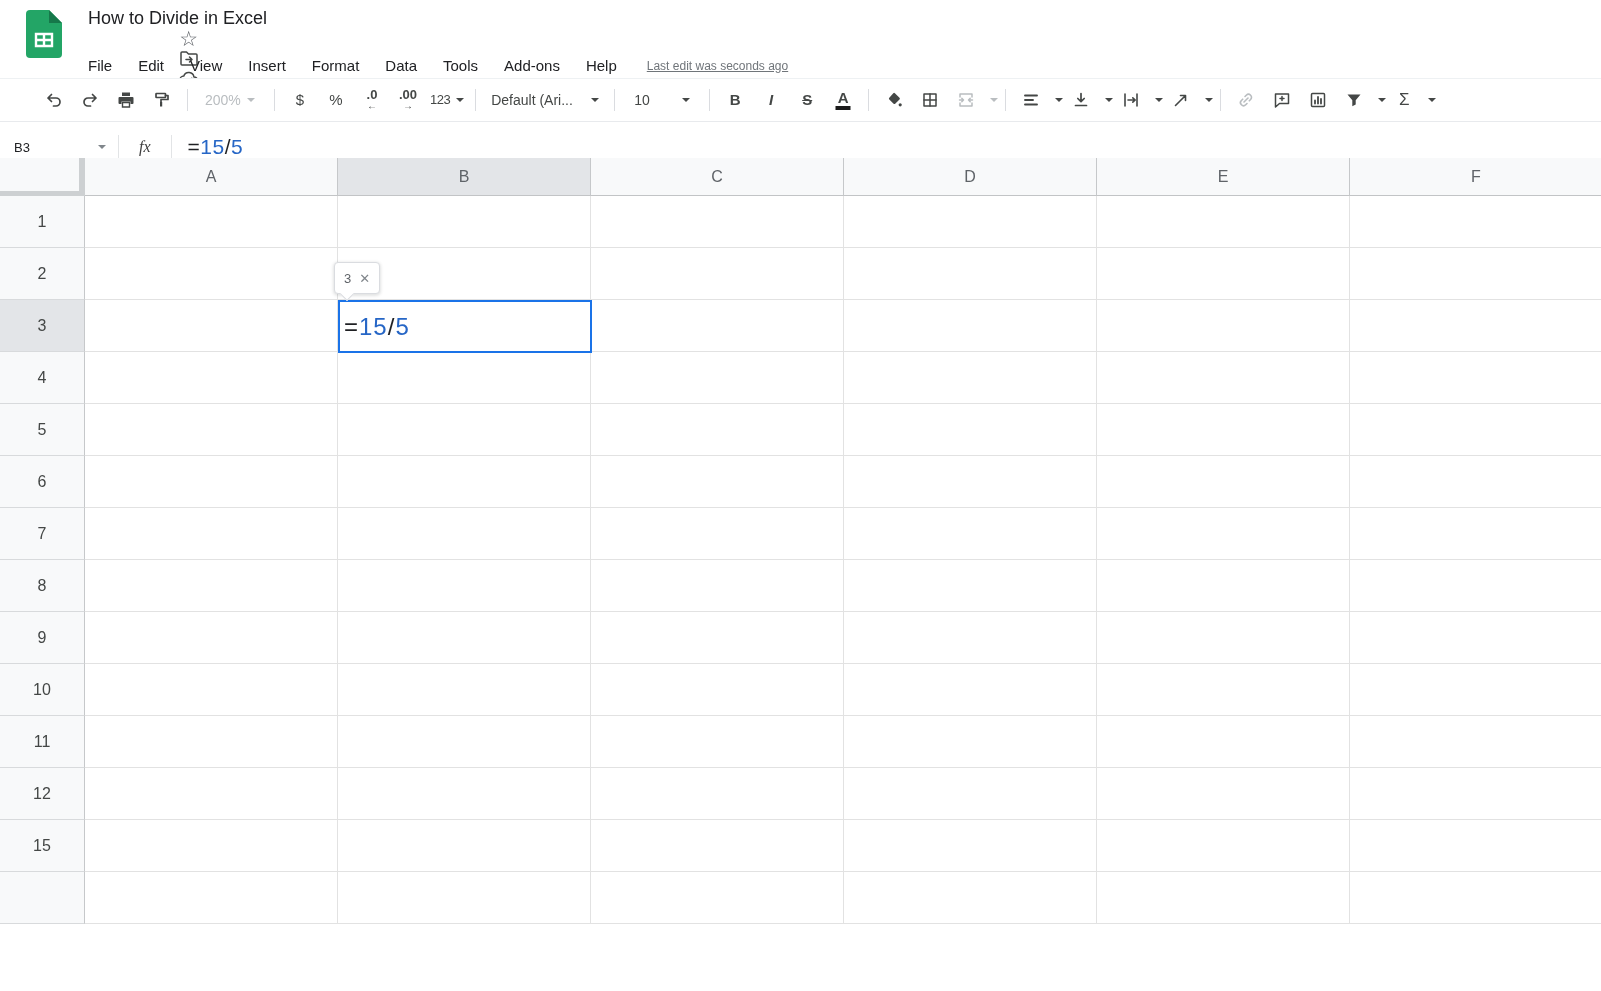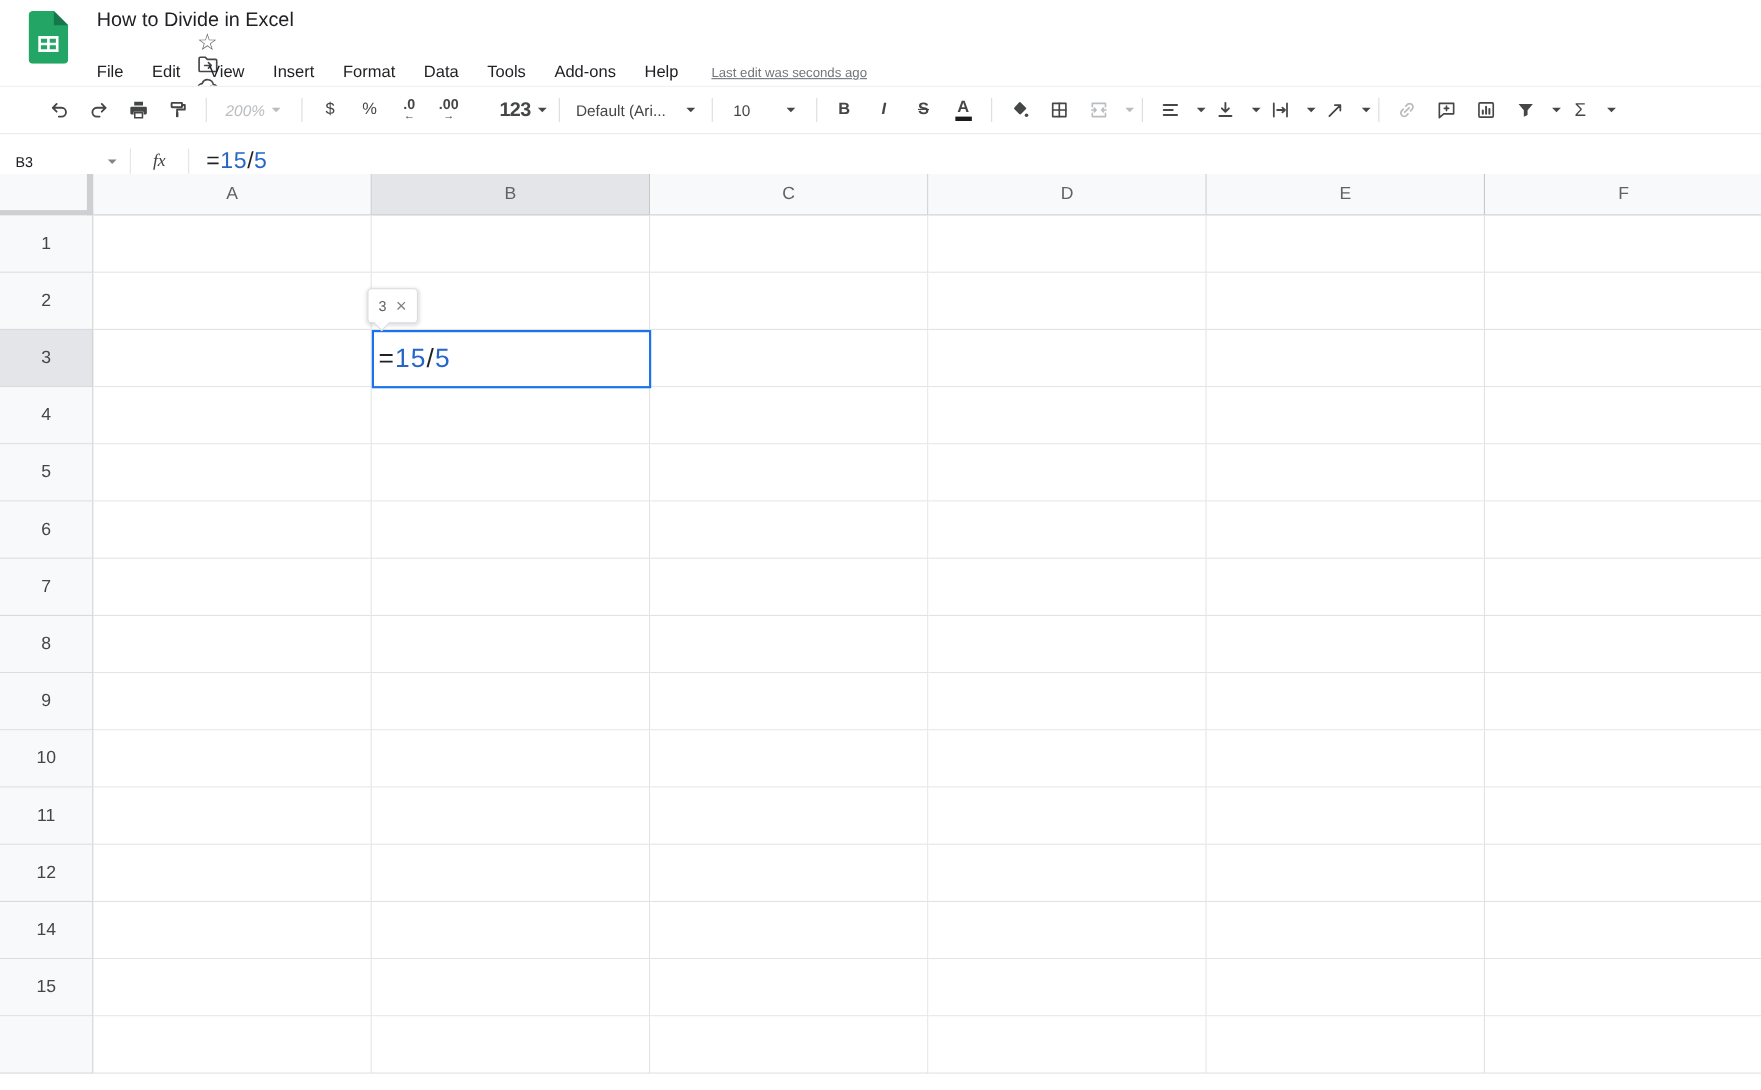--- a/index.html
+++ b/index.html
@@ -22,25 +22,25 @@
            border-top:1px solid #eef1f3;display:flex;align-items:center;padding-left:36px;box-sizing:border-box;}
   .tb-btn{height:30px;min-width:28px;display:flex;align-items:center;justify-content:center;
           margin:0 4px;color:var(--icon_gray);position:relative;}
   .tb-sep{width:1px;height:22px;background:#dadce0;margin:0 7px;flex:none;}
   .caret{width:0;height:0;border-left:4px solid transparent;border-right:4px solid transparent;
          border-top:4.5px solid var(--icon_gray);margin-left:6px;flex:none;}
   .caret.dis{border-top-color:var(--disabled_gray);}
   .disabled{color:var(--disabled_gray) !important;}
   .disabled svg{stroke:var(--disabled_gray) !important;}
   .tb-text{font-size:15px;font-weight:500;}
-  .zoom-btn{font-size:14px;width:58px;justify-content:flex-start;padding-left:6px;font-style:italic;}
+  .zoom-btn{font-size:14px;width:58px;justify-content:flex-start;padding-left:6px;}
   .dec-btn{flex-direction:column;line-height:11px;}
   .dec-main{font-size:13px;font-weight:700;}
   .dec-arrow{font-size:10px;}
-  .fmt123{font-size:18px;font-weight:700;letter-spacing:-.5px;margin-left:24px;}
+  .fmt123{font-size:13px;font-weight:400;letter-spacing:-.5px;}
   .font-btn{width:108px;justify-content:space-between;padding:0 4px;font-size:14px;color:var(--icon_gray);}
   .size-btn{width:56px;justify-content:space-between;padding:0 8px;font-size:14px;}
   .b-label{font-size:15px;font-weight:700;}
   .i-label{font-size:15px;font-style:italic;font-weight:600;}
   .s-label{font-size:15px;font-weight:600;text-decoration:line-through;}
   .a-label{font-size:15px;font-weight:600;padding-bottom:5px;}
   .a-bar{position:absolute;bottom:5px;left:50%;transform:translateX(-50%);width:15px;height:3.5px;background:#1b1b1b;}
   .sigma-label{font-size:17px;font-weight:500;}
   .icon-svg{stroke:var(--icon_gray);fill:none;stroke-width:1.7;stroke-linecap:round;stroke-linejoin:round;}
   .icon-fill{fill:var(--icon_gray);stroke:none;}
@@ -427,29 +427,20 @@
         <div class="grid-row">
         <div class="row-header">12</div>
         <div class="cell"></div>
         <div class="cell"></div>
         <div class="cell"></div>
         <div class="cell"></div>
         <div class="cell"></div>
         <div class="cell"></div>
       </div>
         <div class="grid-row">
-        <div class="row-header">14</div>
-        <div class="cell"></div>
-        <div class="cell"></div>
-        <div class="cell"></div>
-        <div class="cell"></div>
-        <div class="cell"></div>
-        <div class="cell"></div>
-      </div>
-        <div class="grid-row">
         <div class="row-header">15</div>
         <div class="cell"></div>
         <div class="cell"></div>
         <div class="cell"></div>
         <div class="cell"></div>
         <div class="cell"></div>
         <div class="cell"></div>
       </div>
         <div class="grid-row">
         <div class="row-header"></div>

